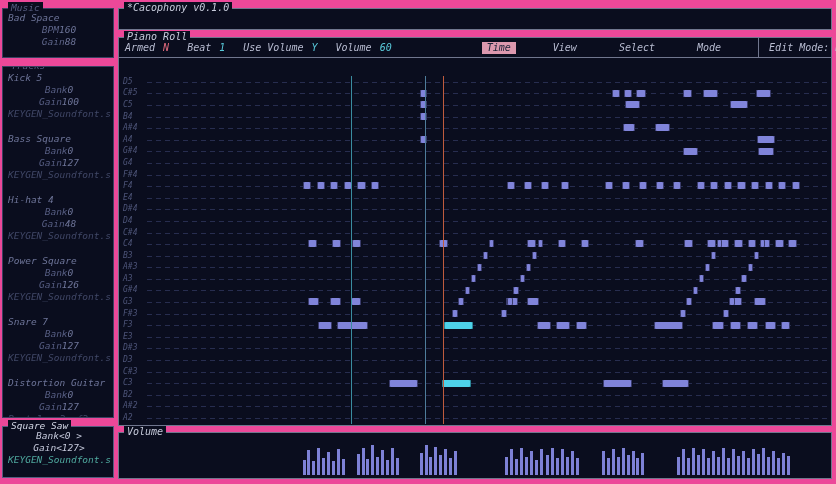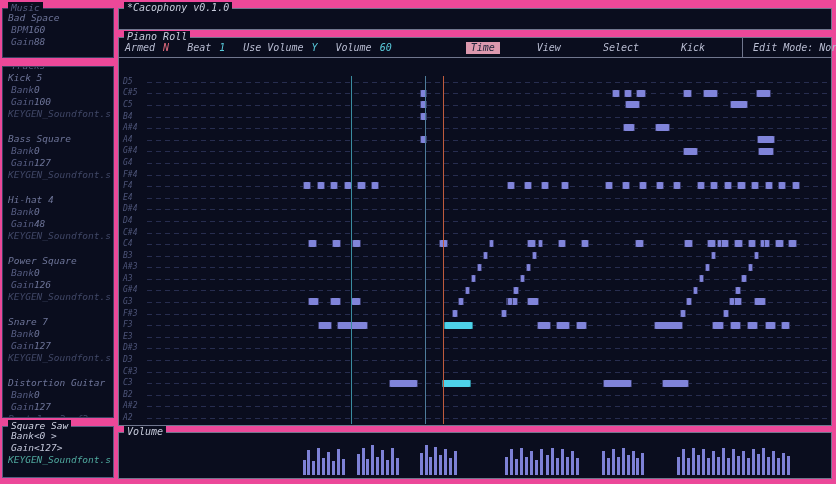--- a/index.html
+++ b/index.html
@@ -17,21 +17,21 @@
     padding:0 3px; color:#565d80; white-space:nowrap;
   }
   .tbox.bright > .tbox-title { color:#c7cbdb; }
 
   
   .sidebar-box { font-size:9.5px; }
   .music-box  { left:2px; top:8px;  width:112px; height:50px; padding:3px 2px 0 2px; }
   .tracks-box { left:2px; top:66px; width:112px; height:352px; padding:5px 2px 0 2px; overflow:hidden; }
   .selected-box { left:2px; top:426px; width:112px; height:52px; padding:3px 2px 0 2px; }
   .line { padding:0 3px; white-space:nowrap; overflow:hidden; }
-  .kv { display:flex; justify-content:flex-start; padding:0 4px 0 6px; white-space:nowrap; }
+  .kv { display:flex; justify-content:center; padding:0 4px 0 6px; white-space:nowrap; }
   .music-box .line { color:#6d7498; }
   .music-box .kv .k { color:#5d6488; } .music-box .kv .v { color:#6d7498; }
   .track { margin-bottom:13px; }
   .track .t-name { color:#6d7498; padding:0 3px; white-space:nowrap; overflow:hidden; }
   .track .kv .k { color:#565d82; } .track .kv .v { color:#6d7498; }
   .track .t-font { color:#404766; padding:0 3px; white-space:nowrap; overflow:hidden; }
   .selected-box { border-color:#565d80; }
   .selected-box .tbox-title { color:#d2d6e4; }
   .selected-box .kv .k, .selected-box .kv .v { color:#c4c8da; }
   .selected-box .t-font { color:#4fa89e; padding:0 3px; white-space:nowrap; overflow:hidden; }
@@ -46,21 +46,21 @@
   .swatch { width:30px; height:9px; background:#dfa3b6; }
 
   
   .piano-roll-box { left:118px; top:37px; width:714px; height:389px; }
   .pr-controls { position:absolute; top:0; left:0; right:0; height:20px;
                  border-bottom:1px solid #70768e; display:flex; align-items:center; padding:0 6px; }
   .pair { display:flex; gap:8px; margin-right:18px; white-space:nowrap; }
   .val-red { color:#e06a7c; } .val-cyan { color:#58c7d8; }
   .tabs { display:flex; margin-left:56px; }
   .tab { padding:0 5px; margin-right:32px; color:#b9bdd2; white-space:nowrap; }
-  .tab.active { background:#dc98ae; color:#20243a; }
+  .tab.active { background:#dc98ae; color:#20243a;margin-left:16px; }
   .edit-mode-seg { margin-left:auto; border-left:1px solid #70768e; height:20px;
                    display:flex; align-items:center; padding-left:10px; width:116px; white-space:nowrap; }
   .pr-status { position:absolute; top:21px; left:0; right:0; height:16px;
                display:flex; align-items:center; gap:16px; padding:0 10px; white-space:nowrap; }
   .cy { color:#58c7d8; } .dim { color:#4a5172; } .bright-val { color:#d6dae6; }
   .view-range { margin-left:auto; color:#9ba0b8; }
 
   .grid-wrap { position:absolute; top:38px; left:0; right:2px; bottom:1px; display:flex; }
   .note-labels { width:28px; display:flex; flex-direction:column; }
   .nlabel { flex:1; display:flex; align-items:center; padding-left:4px;
@@ -211,21 +211,21 @@
         <span class="val-cyan">Y</span>
       </span>
       <span class="pair">
         <span>Volume</span>
         <span class="val-cyan">60</span>
       </span>
       <span class="tabs" id="tabs">
           <span class="tab active">Time</span>
           <span class="tab">View</span>
           <span class="tab">Select</span>
-          <span class="tab">Kick</span>
+          <span class="tab">Mode</span>
         </span>
       <span class="edit-mode-seg">Edit Mode: Normal</span>
     </div>
 
 
     <div class="grid-wrap">
       <div class="note-labels" id="note-labels">
           <div class="nlabel">D5</div>
           <div class="nlabel">C#5</div>
           <div class="nlabel">C5</div>

